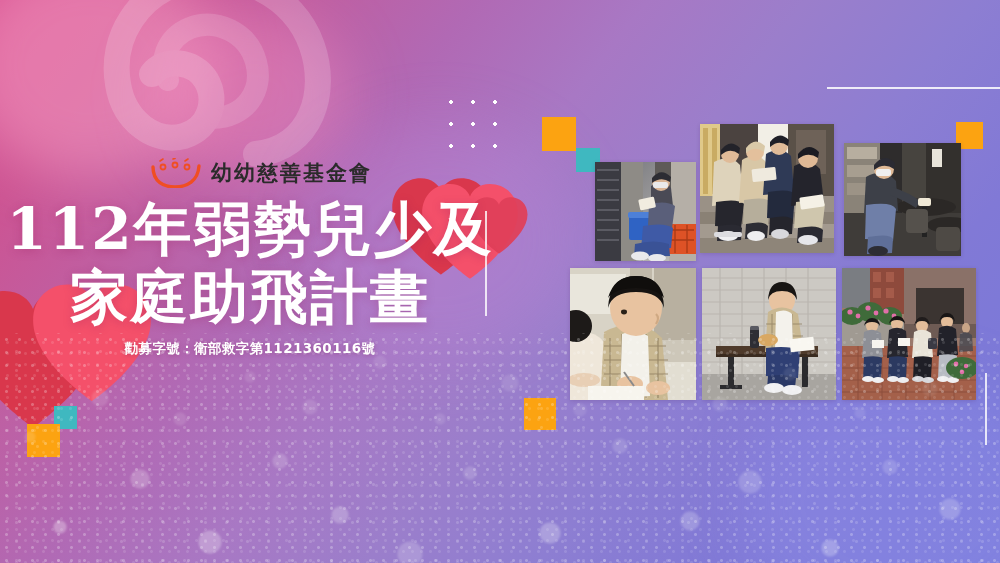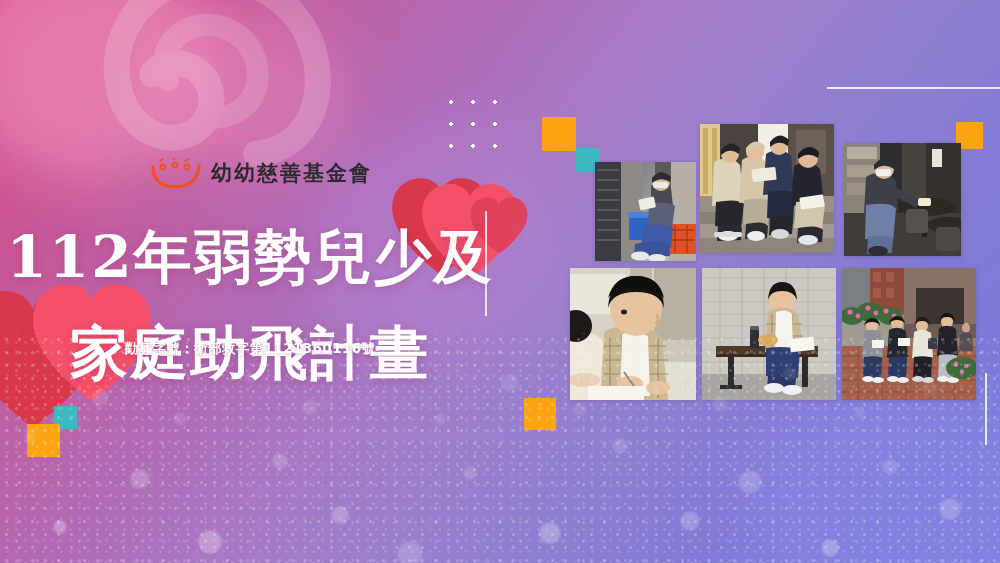--- a/index.html
+++ b/index.html
@@ -120,21 +120,21 @@
 
   .title {
     position:absolute; left:0; top:195px; width:500px;
     text-align:center;
     font-family:"DejaVu Serif","Liberation Serif",serif;
     font-weight:700;
     font-size:58px; line-height:68px;
     color:#ffffff; letter-spacing:2px;
     text-shadow:0 2px 10px rgba(150,30,90,.30);
   }
-  .title-line { display:block; white-space:nowrap;margin-top:28px; }
+  .title-line { display:block; white-space:nowrap; }
 
   .charity-no {
     position:absolute; left:0; top:340px; width:500px;
     text-align:center;
     font-size:13.5px; font-weight:700; color:#ffffff;
     letter-spacing:.4px;
     font-family:"DejaVu Sans", sans-serif;
     text-shadow:0 1px 4px rgba(120,20,80,.35);
   }
 

